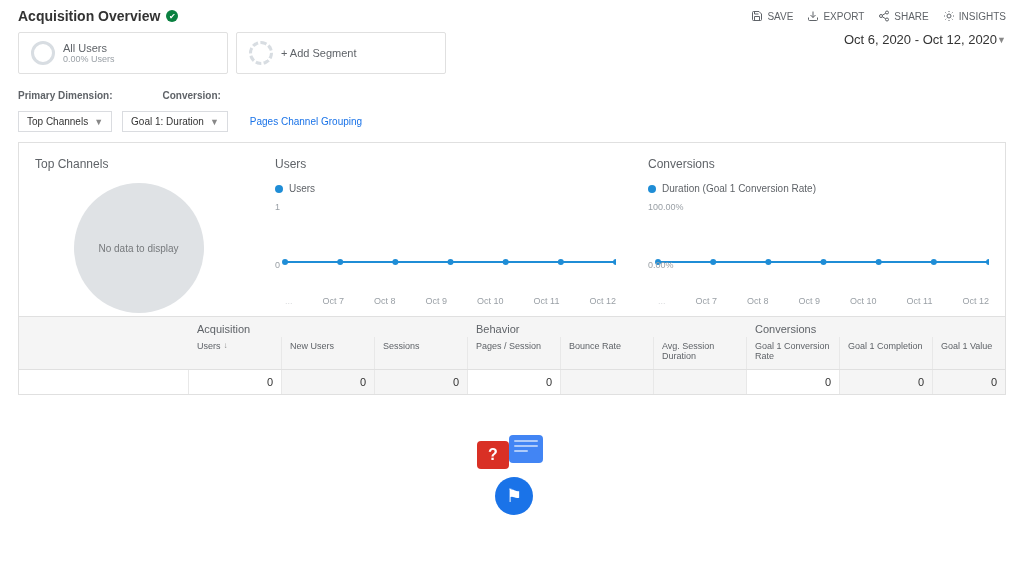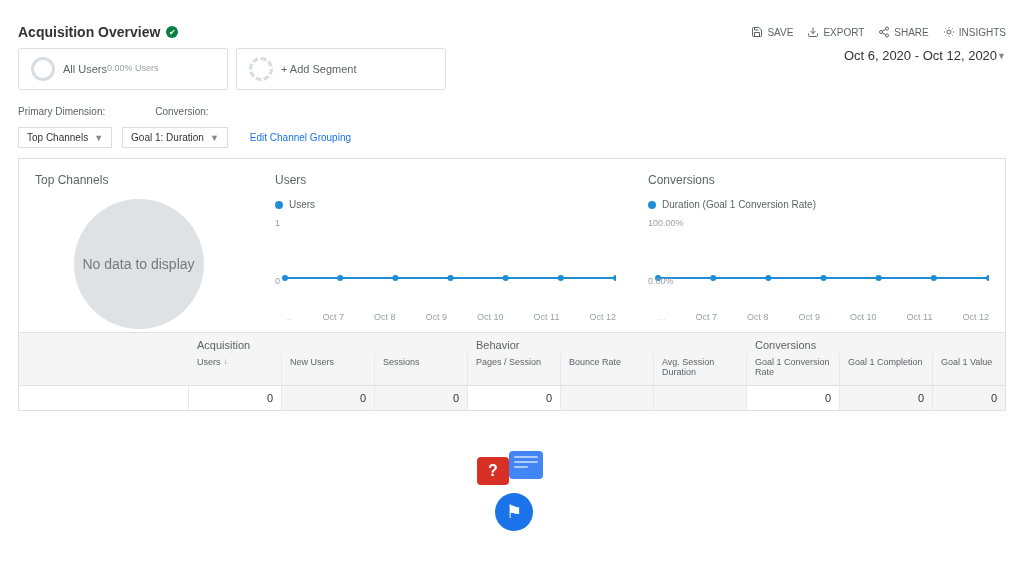--- a/index.html
+++ b/index.html
@@ -1,47 +1,47 @@
 <!DOCTYPE html>
 <html><head>
 <meta charset="utf-8">
 <style>
   * { box-sizing: border-box; margin: 0; padding: 0; font-family: Arial, Helvetica, sans-serif; }
   body { width: 1024px; height: 587px; background: #fff; color: #333; font-size: 11px; overflow: hidden; }
-  .header { display: flex; align-items: center; justify-content: space-between; padding: 24px 18px 4px 18px; }
+  .header { display: flex; align-items: center; justify-content: space-between; padding: 8px 18px 4px 18px; }
   .header-left { display: flex; align-items: center; gap: 6px; }
   .header-title { font-size: 14px; font-weight: bold; color: #333; }
   .verified-icon { width: 12px; height: 12px; background: #0a8040; border-radius: 50%; display: flex; align-items: center; justify-content: center; color: #fff; font-size: 8px; }
   .header-actions { display: flex; align-items: center; gap: 14px; color: #5f6368; font-size: 10px; justify-content: flex-end; }
   .header-action { display: flex; align-items: center; gap: 4px; cursor: pointer; }
   .icon-box { width: 12px; height: 12px; display: inline-block; }
 
   .subheader { display: flex; justify-content: space-between; align-items: flex-start; padding: 4px 18px 0 18px; }
   .segments { display: flex; gap: 8px; }
   .segment-card { border: 1px solid #e0e0e0; border-radius: 2px; display: flex; align-items: center; padding: 8px 12px; width: 210px; gap: 8px; cursor: pointer; background: #fff; }
   .segment-circle { width: 24px; height: 24px; border: 3px solid #d8dde2; border-radius: 50%; }
-  .segment-text { display: flex; flex-direction: row; }
+  .segment-text { display: flex; flex-direction: column; }
   .segment-title { font-size: 11px; color: #5f6368; }
   .segment-sub { font-size: 9px; color: #9aa0a6; }
   .date-range { font-size: 13px; color: #333; display: flex; align-items: center; cursor: pointer; }
 
   .dimension-row { padding: 16px 18px 6px 18px; display: flex; align-items: center; gap: 18px; font-size: 10px; color: #5f6368; }
-  .dim-label { font-weight: normal; }
+  .dim-label { font-weight: bold; }
   .dropdown-row { padding: 4px 18px 10px 18px; display: flex; align-items: center; gap: 10px; }
   .dropdown { border: 1px solid #dadce0; padding: 4px 8px; font-size: 10px; display: flex; align-items: center; gap: 6px; cursor: pointer; background: #fff; }
   .link-text { color: #1a73e8; font-size: 10px; cursor: pointer; margin-left: 12px; }
 
   .panels { display: flex; border: 1px solid #e0e0e0; margin: 0 18px; }
   .panel { padding: 14px 16px 0 16px; position: relative; }
   .panel1 { width: 240px; border-right: 1px solid transparent; }
   .panel2 { flex: 1; }
   .panel3 { flex: 1; }
   .panel-title { font-size: 12px; color: #5f6368; margin-bottom: 12px; }
   .donut-wrap { display: flex; align-items: center; justify-content: center; height: 130px; }
-  .donut { width: 130px; height: 130px; border-radius: 50%; background: #dfe2e5; display: flex; align-items: center; justify-content: center; color: #76797c; font-size: 14px; }
+  .donut { width: 130px; height: 130px; border-radius: 50%; background: #dfe2e5; display: flex; align-items: center; justify-content: center; color: #76797c; font-size: 10px; }
   .legend { display: flex; align-items: center; gap: 6px; font-size: 10px; color: #5f6368; margin-bottom: 8px; }
   .legend-dot { width: 8px; height: 8px; background: #1f8dd6; border-radius: 50%; }
   .chart-area { height: 90px; position: relative; margin-top: 4px; }
   .y-top { position: absolute; left: 0; top: 0; font-size: 9px; color: #9aa0a6; }
   .y-bot { position: absolute; left: 0; bottom: 22px; font-size: 9px; color: #9aa0a6; }
   .chart-svg { width: 100%; height: 70px; }
   .x-labels { display: flex; justify-content: space-between; font-size: 9px; color: #9aa0a6; padding: 4px 0 10px 10px; }
   .x-labels span:first-child { opacity: 0.4; }
 
   .table-wrap { margin: 0 18px; }
@@ -141,21 +141,21 @@
 
 <div class="dropdown-row">
   <div class="dropdown">
     <span>Top Channels</span>
     <span class="caret">▼</span>
   </div>
   <div class="dropdown">
     <span>Goal 1: Duration</span>
     <span class="caret">▼</span>
   </div>
-  <span class="link-text">Edit Channel Grouping</span>
+  <span class="link-text">Pages Channel Grouping</span>
 </div>
 
 <div class="panels">
   <div class="panel panel1">
     <div class="panel-title">Top Channels</div>
     <div class="donut-wrap">
       <div class="donut">
         <span>No data to display</span>
       </div>
     </div>

